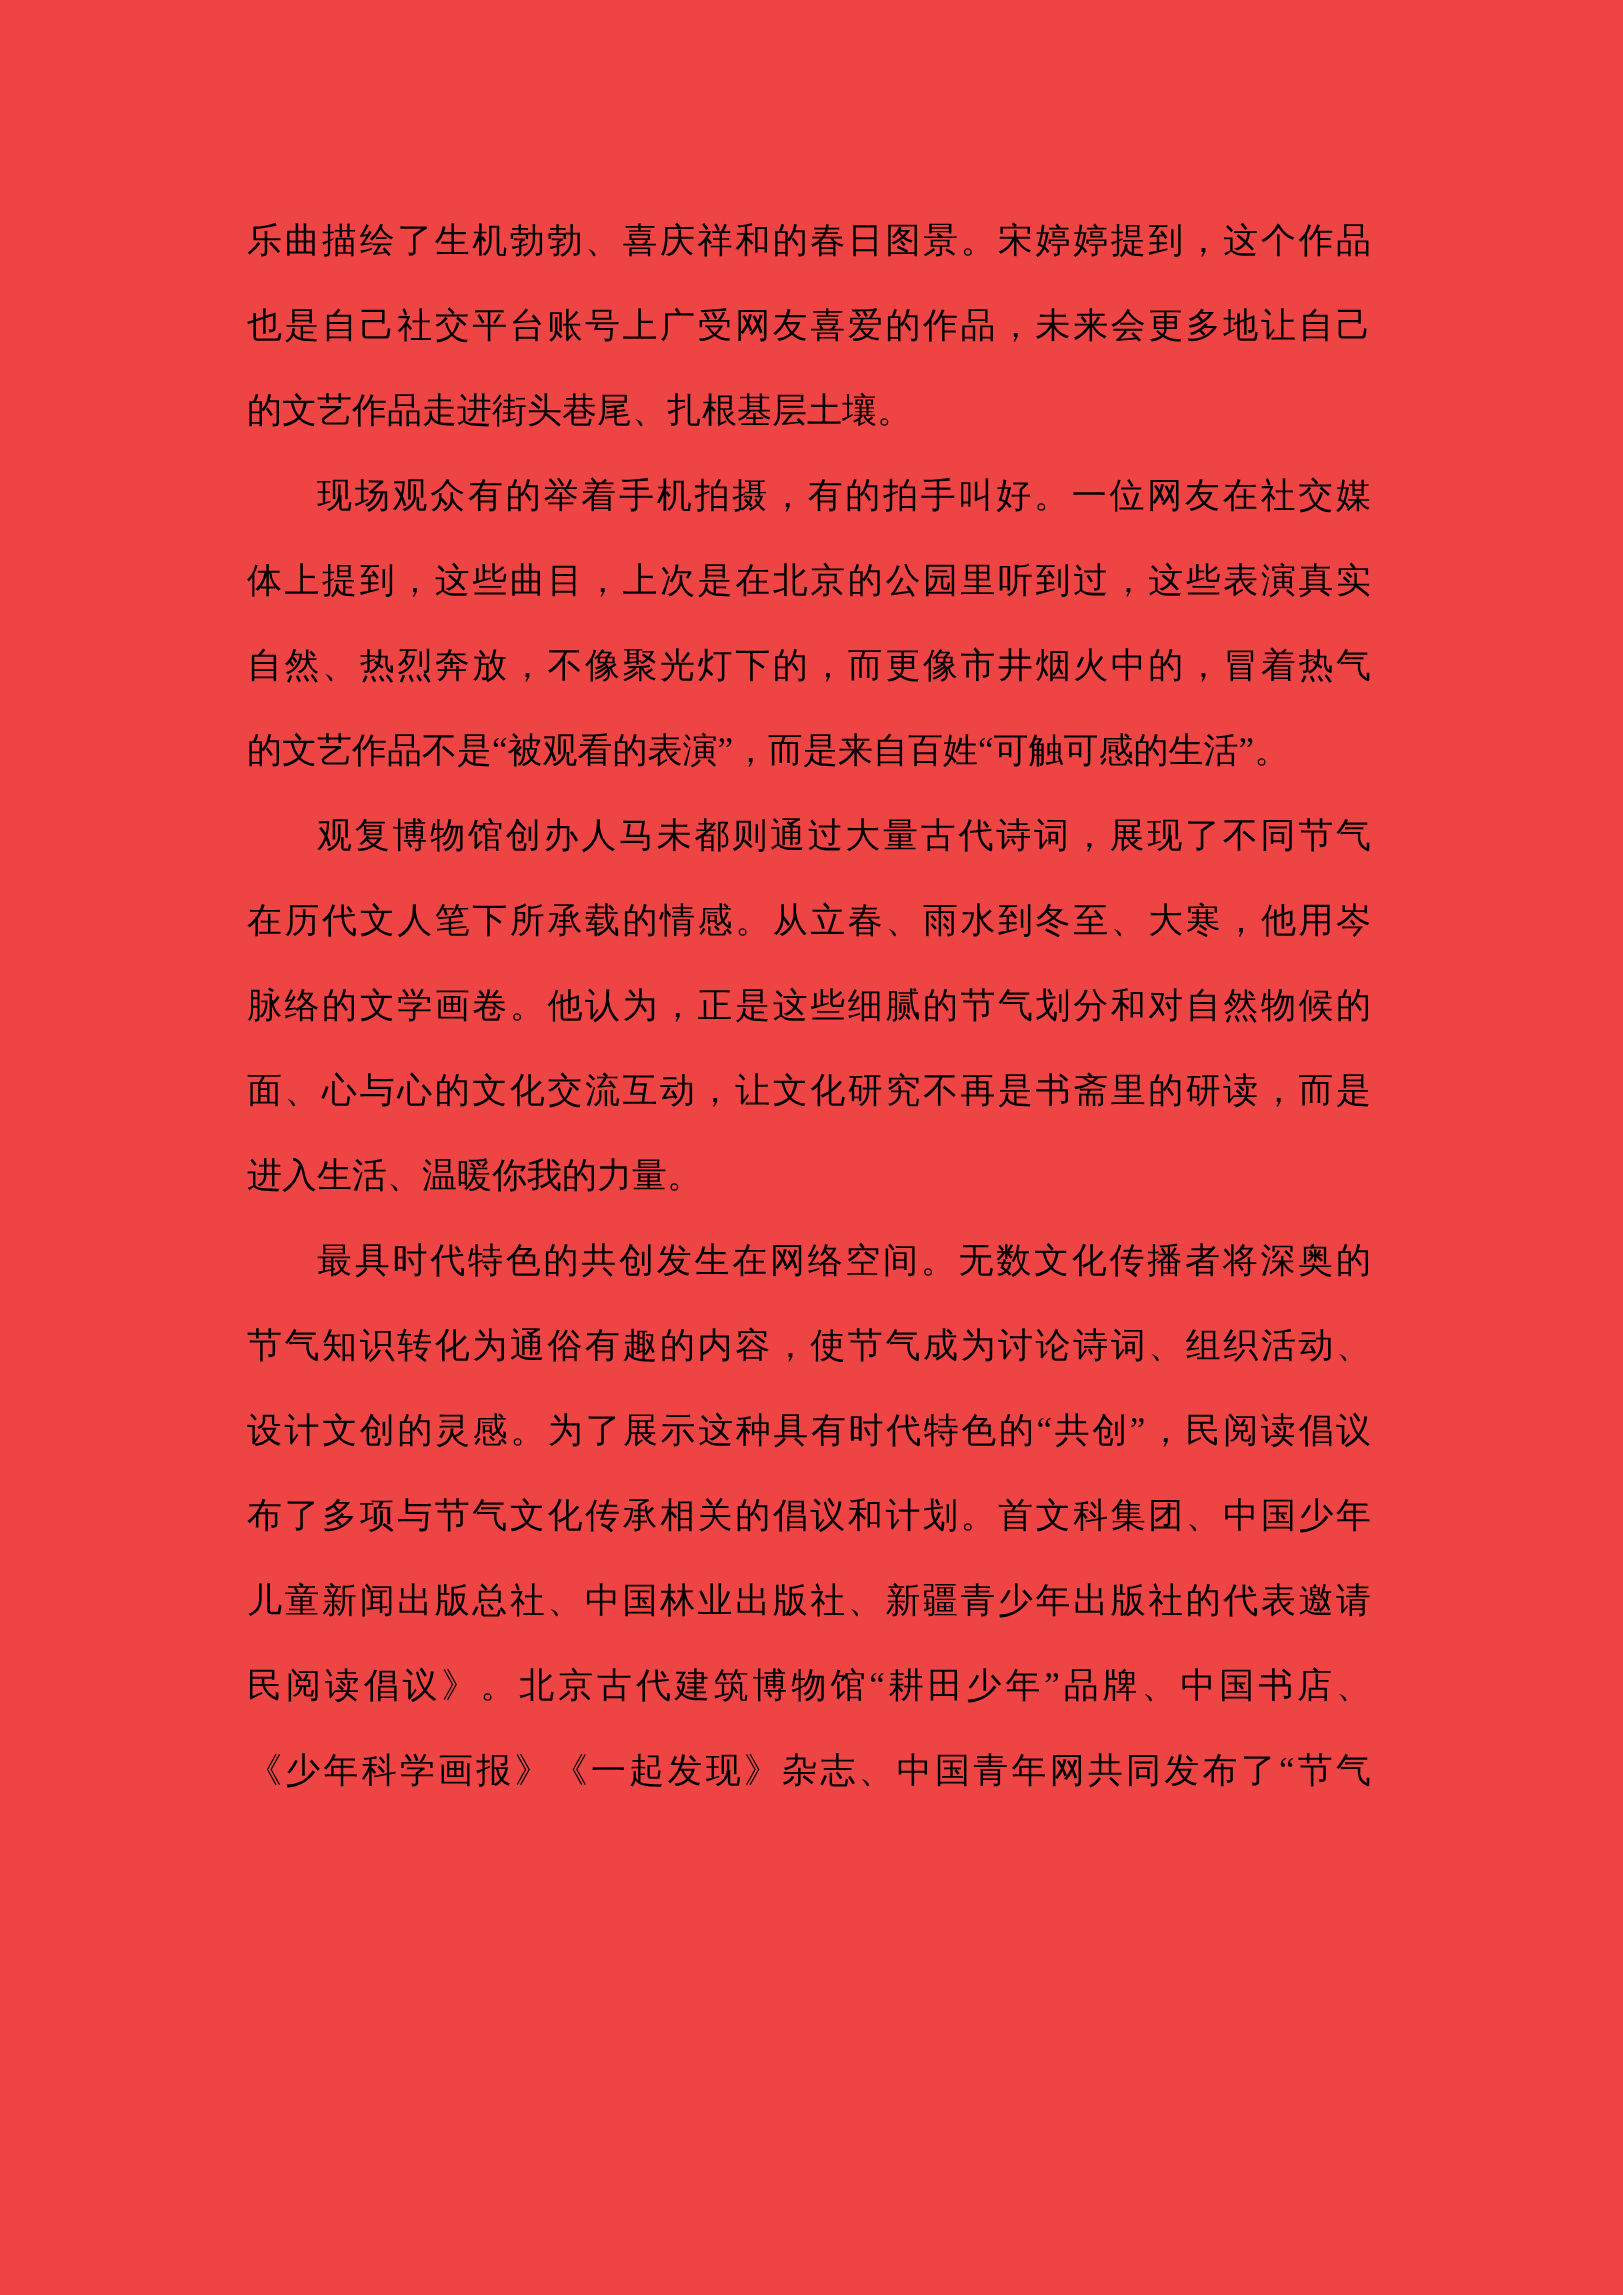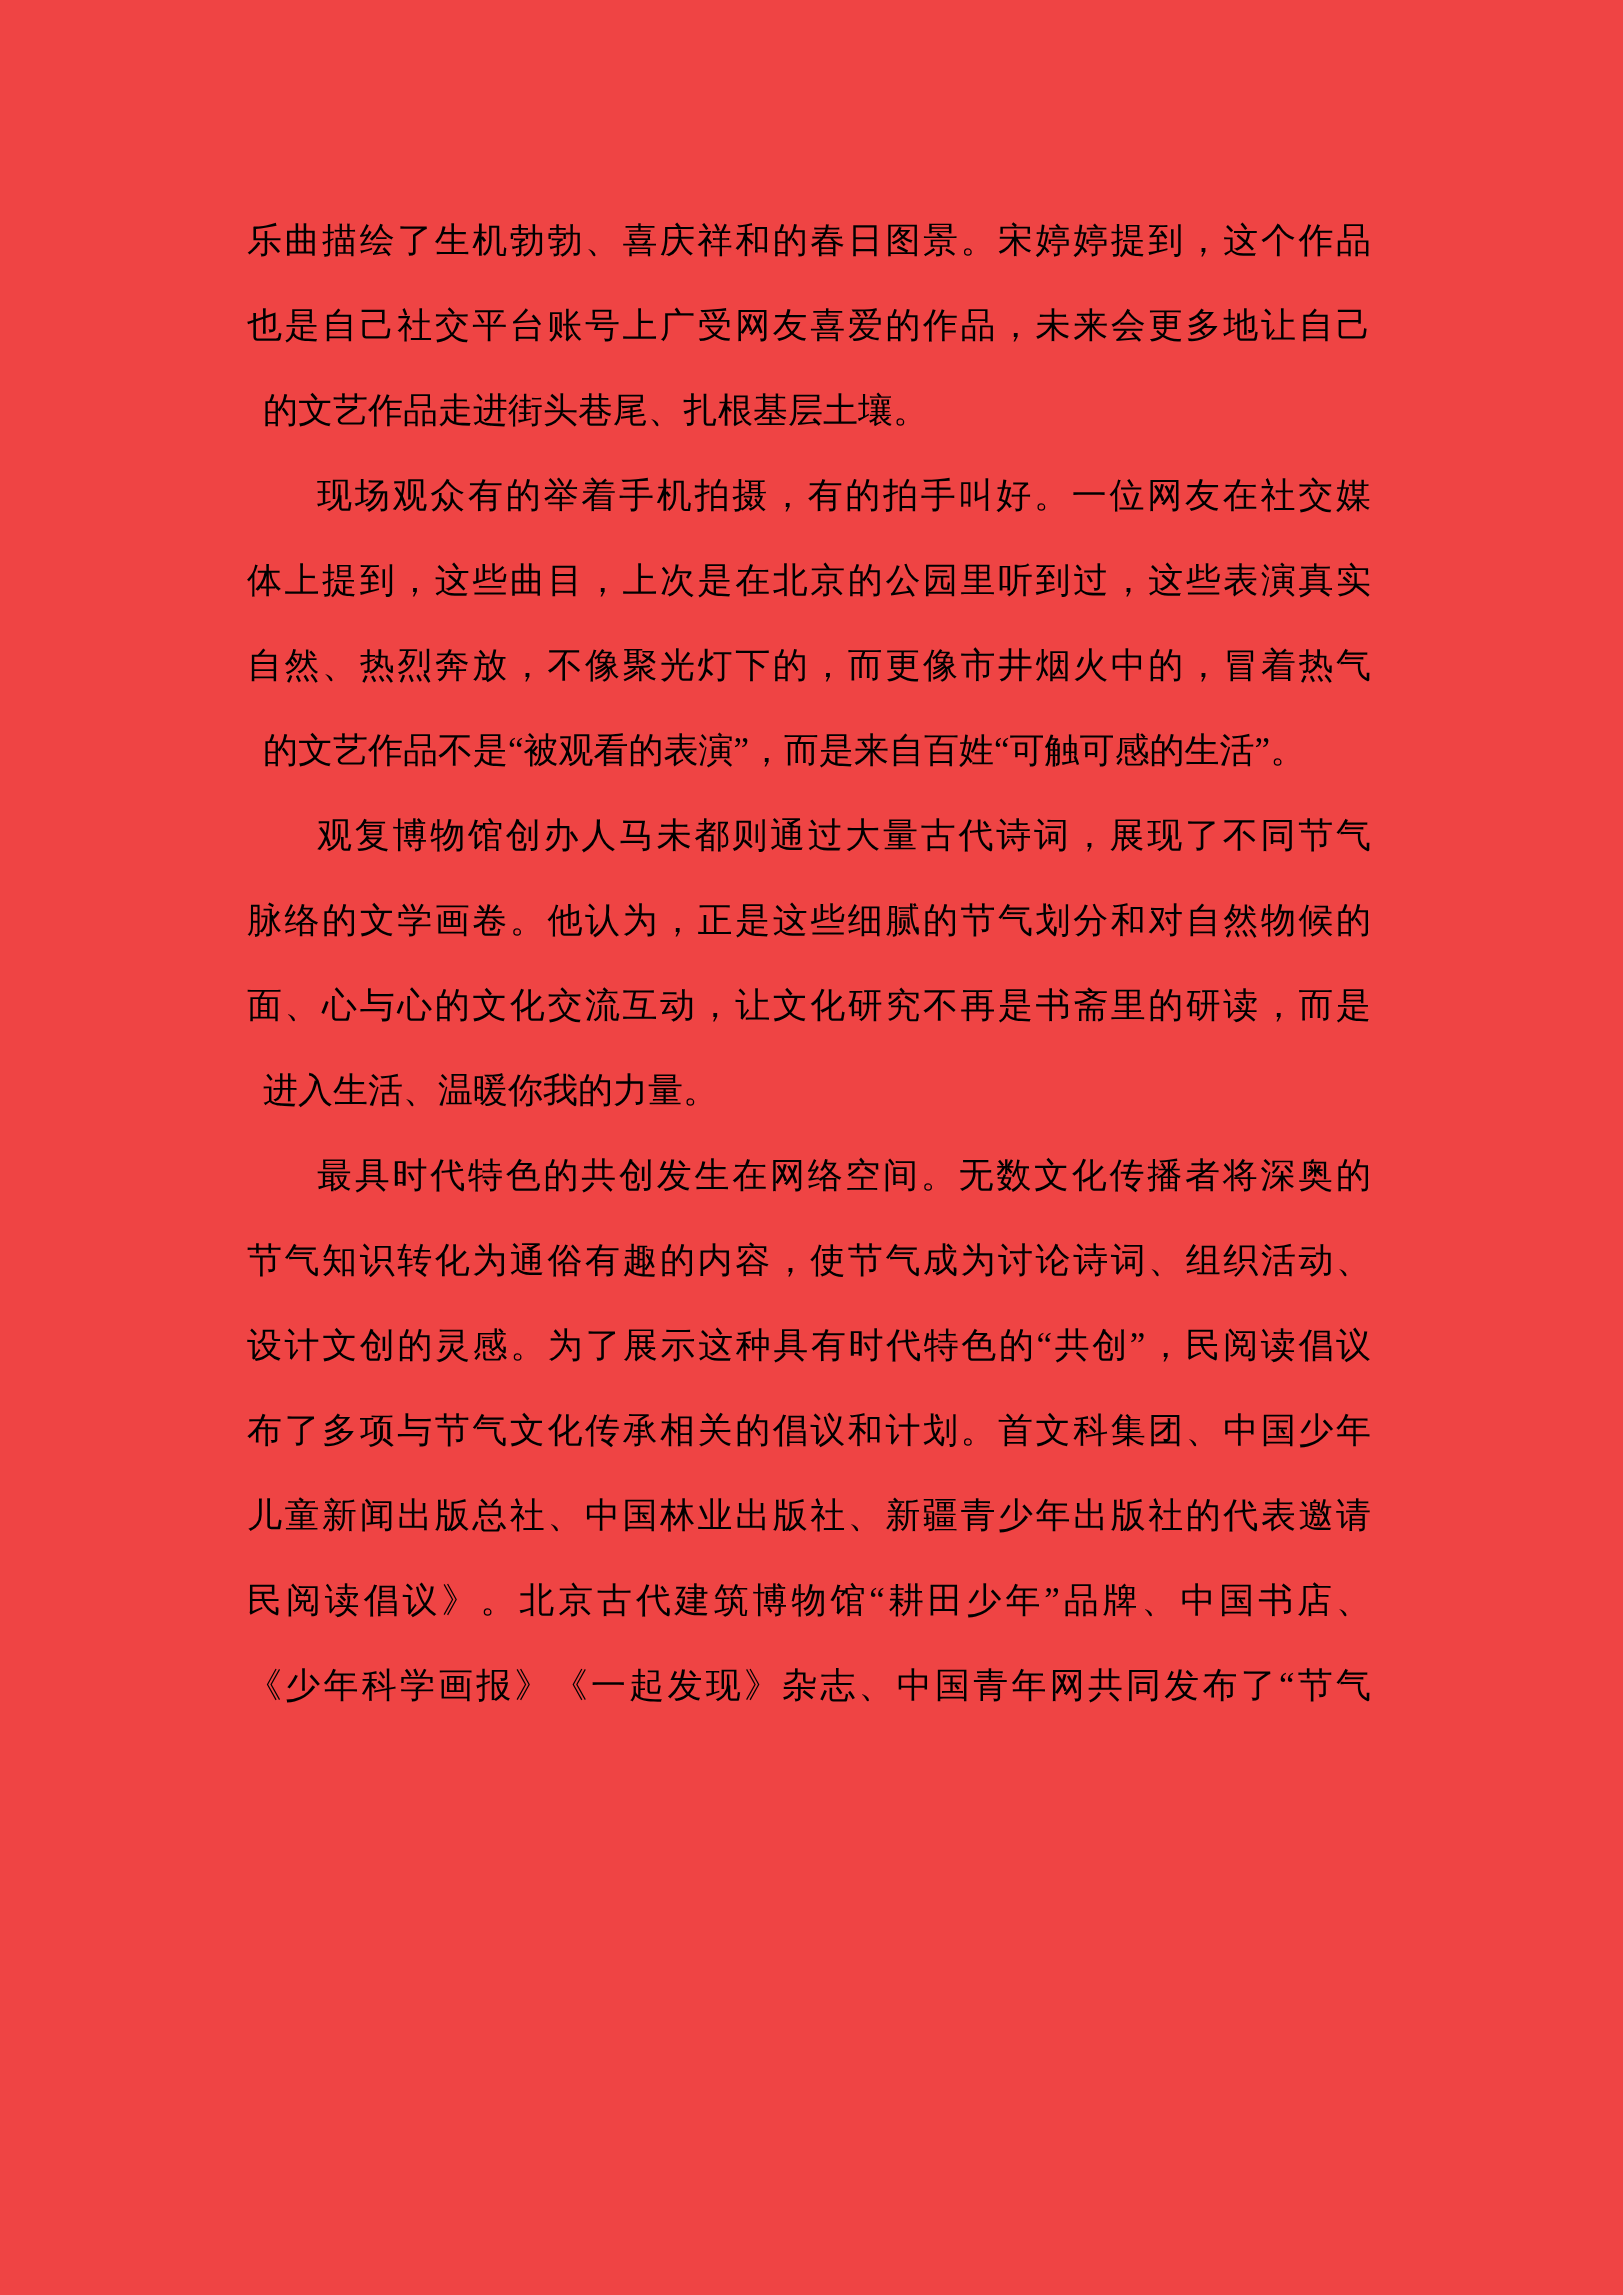--- a/index.html
+++ b/index.html
@@ -32,36 +32,36 @@
     text-justify: inter-character;
     letter-spacing: 0;
     color: #000000;
   }
   .line.indent {
     text-indent: 2em;
     font-family: Liberation Serif, serif;
   }
   .line.para-end {
     text-align-last: left;
-    margin-left: 16px;
   }
 </style>
 </head>
 <body>
 
 <div class="page">
   <div class="text-block">
     <div class="line">乐曲描绘了生机勃勃、喜庆祥和的春日图景。宋婷婷提到，这个作品</div>
     <div class="line">也是自己社交平台账号上广受网友喜爱的作品，未来会更多地让自己</div>
     <div class="line para-end">的文艺作品走进街头巷尾、扎根基层土壤。</div>
     <div class="line indent">现场观众有的举着手机拍摄，有的拍手叫好。一位网友在社交媒</div>
     <div class="line">体上提到，这些曲目，上次是在北京的公园里听到过，这些表演真实</div>
     <div class="line">自然、热烈奔放，不像聚光灯下的，而更像市井烟火中的，冒着热气</div>
     <div class="line para-end">的文艺作品不是“被观看的表演”，而是来自百姓“可触可感的生活”。</div>
     <div class="line indent">观复博物馆创办人马未都则通过大量古代诗词，展现了不同节气</div>
+    <div class="line">在历代文人笔下所承载的情感。从立春、雨水到冬至、大寒，他用岑</div>
     <div class="line">脉络的文学画卷。他认为，正是这些细腻的节气划分和对自然物候的</div>
     <div class="line">面、心与心的文化交流互动，让文化研究不再是书斋里的研读，而是</div>
     <div class="line para-end">进入生活、温暖你我的力量。</div>
     <div class="line indent">最具时代特色的共创发生在网络空间。无数文化传播者将深奥的</div>
     <div class="line">节气知识转化为通俗有趣的内容，使节气成为讨论诗词、组织活动、</div>
     <div class="line">设计文创的灵感。为了展示这种具有时代特色的“共创”，民阅读倡议</div>
     <div class="line">布了多项与节气文化传承相关的倡议和计划。首文科集团、中国少年</div>
     <div class="line">儿童新闻出版总社、中国林业出版社、新疆青少年出版社的代表邀请</div>
     <div class="line">民阅读倡议》。北京古代建筑博物馆“耕田少年”品牌、中国书店、</div>
     <div class="line">《少年科学画报》《一起发现》杂志、中国青年网共同发布了“节气</div>

